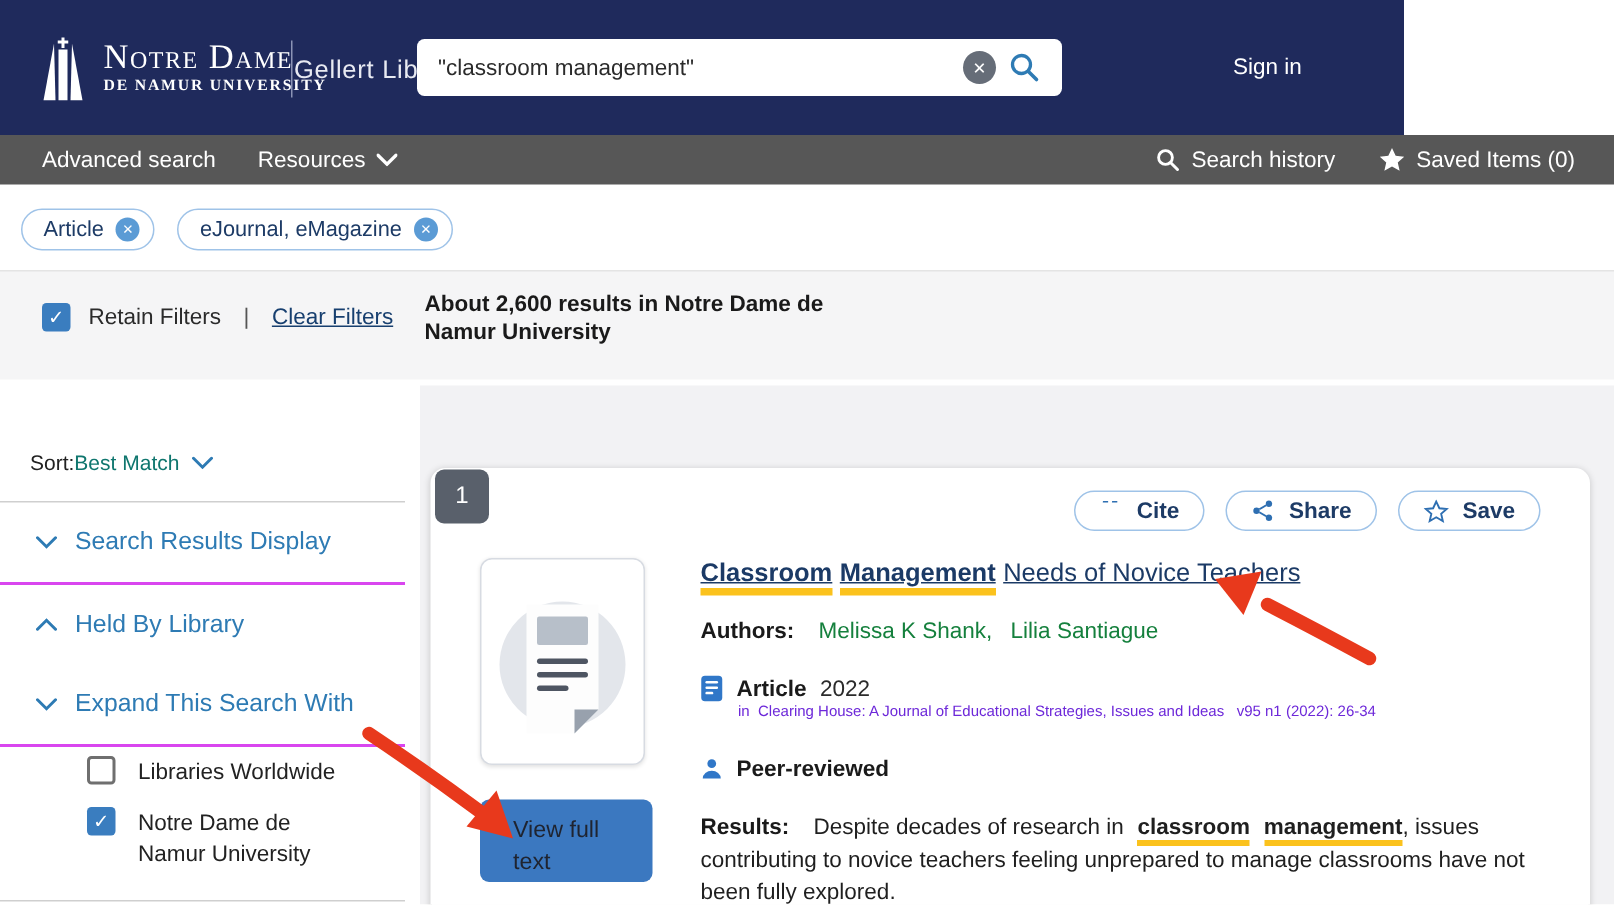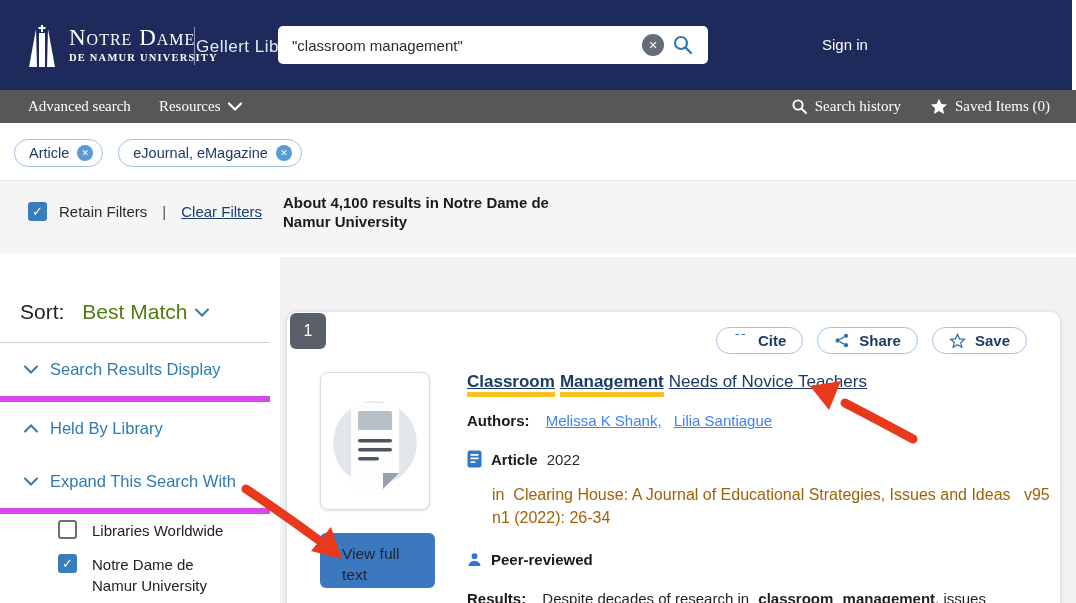--- a/index.html
+++ b/index.html
@@ -1,35 +1,35 @@
 <!DOCTYPE html>
 <html><head>
 <meta charset="utf-8">
 <style>
   * { margin:0; padding:0; box-sizing:border-box; }
   html,body { width:1076px; height:603px; overflow:hidden; }
   body { font-family:"Liberation Sans", sans-serif; background:#ffffff; position:relative; color:#212121; }
 
   
-  .header { position:absolute; left:0; top:0; width:1072px; height:90px; background:#1f2a5c; }
+  .header { position:absolute; left:0; top:0; width:936px; height:90px; background:#1f2a5c; }
   .logo-wrap { position:absolute; left:25px; top:23px; display:flex; align-items:center; }
   .logo-mark { width:34px; height:44px; margin-right:10px; }
   .logo-text { color:#fff; font-family:"Liberation Serif", serif; line-height:1; }
   .logo-line1 { font-size:23px; letter-spacing:1px; font-variant:small-caps; }
   .logo-line2 { font-size:10.5px; letter-spacing:1.2px; margin-top:4px; font-weight:bold; }
   .logo-divider { width:1px; height:38px; background:#8b93b5; margin:0 14px 0 16px; }
   .library-name { color:#e8eaf2; font-size:17px; letter-spacing:0.5px; }
   .search-box { position:absolute; left:278px; top:26px; width:430px; height:38px; background:#fff; border-radius:5px; display:flex; align-items:center; padding:0 10px 0 14px; }
   .search-input { flex:1; border:none; outline:none; font-size:15px; color:#2b2b2b; font-family:"Liberation Sans", sans-serif; background:transparent; }
   .clear-btn { width:22px; height:22px; border-radius:50%; background:#666d78; color:#fff; font-size:11px; display:flex; align-items:center; justify-content:center; cursor:pointer; flex:0 0 auto; }
   .search-btn { width:30px; height:30px; display:flex; align-items:center; justify-content:center; cursor:pointer; flex:0 0 auto; margin-left:4px; }
   .sign-in { position:absolute; left:822px; top:36px; color:#fff; font-size:15px; cursor:pointer; }
 
   
-  .navbar { position:absolute; left:0; top:90px; width:1076px; height:33px; background:#575757; display:flex; align-items:center; color:#fff; font-size:15px;font-family:Liberation Serif, serif; }
+  .navbar { position:absolute; left:0; top:90px; width:1076px; height:33px; background:#575757; display:flex; align-items:center; color:#fff; font-size:15px; }
   .nav-left { display:flex; align-items:center; margin-left:28px; gap:28px; }
   .nav-right { display:flex; align-items:center; margin-left:auto; margin-right:26px; gap:29px; }
   .nav-item { display:flex; align-items:center; gap:7px; cursor:pointer; }
   .chev { display:inline-block; }
 
   
   .chips-row { position:absolute; left:14px; top:139px; display:flex; gap:15px; }
   .chip { height:28px; border:1px solid #9fc3e8; border-radius:14px; background:#fff; display:flex; align-items:center; padding:0 9px 0 14px; font-size:14.5px; color:#1d3b66; gap:8px; cursor:default; }
   .chip-x { width:16px; height:16px; border-radius:50%; background:#5b9bd5; color:#fff; font-size:9px; display:flex; align-items:center; justify-content:center; cursor:pointer; }
 
@@ -41,23 +41,23 @@
   .cbx.unchecked { background:#fff; border:2px solid #6f6f6f; }
   .sep { color:#555; margin:0 3px; }
   .link-navy { color:#173f6f; text-decoration:underline; cursor:pointer; }
   .results-summary { position:absolute; left:283px; top:12px; width:290px; font-size:15px; font-weight:bold; color:#1a1a1a; line-height:1.28; }
 
   
   .content-bg { position:absolute; left:280px; top:257px; width:796px; height:346px; background:#f2f2f4; }
 
   
   .sidebar { position:absolute; left:0; top:290px; width:270px; background:#fff; }
-  .sort-row { padding:10px 0 18px 20px; font-size:21px; color:#222; display:flex; align-items:center; gap:18px; border-bottom:1px solid #cfcfcf; }
-  .sort-value { color:#4d7c0f; display:flex; align-items:center; gap:8px; cursor:pointer; }
-  .side-section { padding:17px 0 17px 24px; font-size:16.5px; color:#2e7bb4; display:flex; align-items:center; gap:12px; border-bottom:6px solid #d946ef; cursor:pointer; }
+  .sort-row { padding:10px 0 18px 20px; font-size:14px; color:#222; display:flex; align-items:center; gap:0; border-bottom:1px solid #cfcfcf; }
+  .sort-value { color:#0f766e; display:flex; align-items:center; gap:8px; cursor:pointer; }
+  .side-section { padding:17px 0 17px 24px; font-size:16.5px; color:#2e7bb4; display:flex; align-items:center; gap:12px; border-bottom:2px solid #d946ef; cursor:pointer; }
   .side-section.no-border { border-bottom:none; }
   .opt-list { padding:6px 0 20px 58px; border-bottom:1px solid #cfcfcf; }
   .opt-row { display:flex; align-items:flex-start; gap:15px; margin-bottom:13px; font-size:15px; color:#222; cursor:pointer; }
   .opt-row:last-child { margin-bottom:0; }
   .opt-label { width:150px; line-height:1.35; padding-top:1px; }
 
   
   .card { position:absolute; left:287px; top:312px; width:773px; height:340px; background:#fff; border-radius:10px; box-shadow:0 1px 5px rgba(0,0,0,0.18); }
   .badge { position:absolute; left:290px; top:313px; width:36px; height:36px; background:#59606b; color:#fff; border-radius:6px; display:flex; align-items:center; justify-content:center; font-size:16px; z-index:3; }
   .actions { position:absolute; right:33px; top:15px; display:flex; gap:14px; }
@@ -66,25 +66,25 @@
 
   .thumb { position:absolute; left:33px; top:60px; width:110px; height:138px; background:#fff; border:1px solid #d7dbe2; border-radius:8px; box-shadow:0 1px 3px rgba(0,0,0,0.12); display:flex; align-items:center; justify-content:center; }
   .view-full { position:absolute; left:33px; top:221px; width:115px; height:55px; background:#3b78c0; border:none; border-radius:6px; font-size:15.5px; color:#1f2430; text-align:left; padding:8px 0 0 22px; line-height:1.3; cursor:pointer; font-family:"Liberation Sans", sans-serif; }
 
   .card-main { position:absolute; left:180px; top:60px; width:565px; }
   .title { font-size:17px; color:#1b3a66; text-decoration:underline; cursor:pointer; display:inline-block; line-height:1.2; }
   .hl { font-weight:bold; border-bottom:5px solid #fbc21d; padding-bottom:1px; }
   .hl + .hl, .hl-sp { margin-left:5px; }
   .authors-row { margin-top:20px; font-size:15px; }
   .bold-label { font-weight:bold; color:#1a1a1a; margin-right:12px; }
-  .author-link { color:#3b82f6; text-decoration:underline; cursor:pointer; margin-right:8px; }
+  .author-link { color:#15803d; cursor:pointer; margin-right:8px; }
   .format-row { margin-top:21px; font-size:15px; display:flex; align-items:center; gap:9px; }
   .format-label { font-weight:bold; color:#1a1a1a; }
   .year { color:#2b2b2b; }
-  .source-row { margin-top:16px; margin-left:25px; font-size:16px; color:#a16207; line-height:1.4; width:560px; }
+  .source-row { margin-top:0; margin-left:25px; font-size:10px; color:#6d28d9; line-height:1.4; width:560px; }
   .peer-row { margin-top:22px; font-size:15px; font-weight:bold; color:#1a1a1a; display:flex; align-items:center; gap:9px; }
   .summary-row { margin-top:20px; font-size:15px; color:#1f1f1f; line-height:1.42; width:562px; }
   .sum-hl { font-weight:bold; border-bottom:4px solid #fbc21d; }
 
   
   .anno { position:absolute; left:0; top:0; width:1076px; height:603px; pointer-events:none; z-index:10; }
 </style>
 </head>
 <body>
 
@@ -159,21 +159,21 @@
   </span>
 </div>
 
 <div class="filter-strip">
   <div class="retain-wrap">
     <span class="cbx checked">✓</span>
     <span>Retain Filters</span>
     <span class="sep">|</span>
     <span class="link-navy">Clear Filters</span>
   </div>
-  <div class="results-summary">About 4,100 results in Notre Dame de Namur University</div>
+  <div class="results-summary">About 2,600 results in Notre Dame de Namur University</div>
 </div>
 
 <div class="content-bg"></div>
 
 <div class="sidebar">
   <div class="sort-row">
     <span>Sort:</span>
     <span class="sort-value">
       <span>Best Match</span>
       <svg class="chev" width="14" height="9" viewBox="0 0 14 9">

